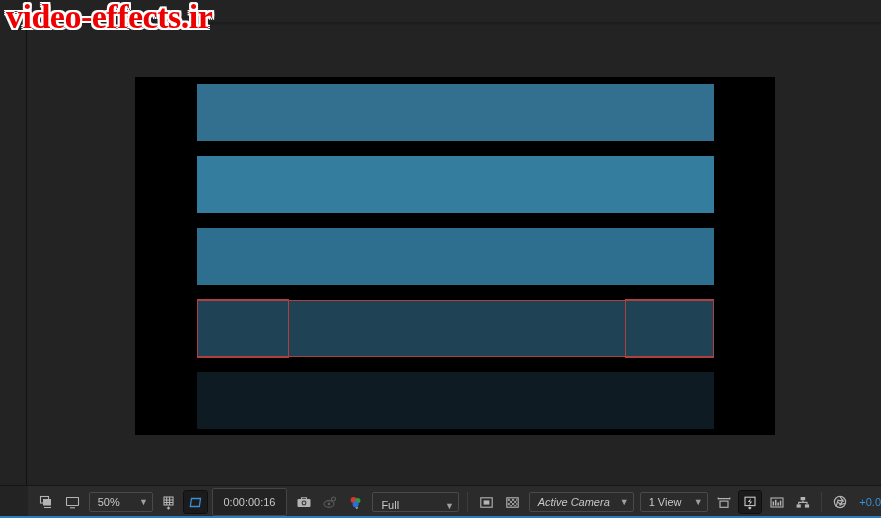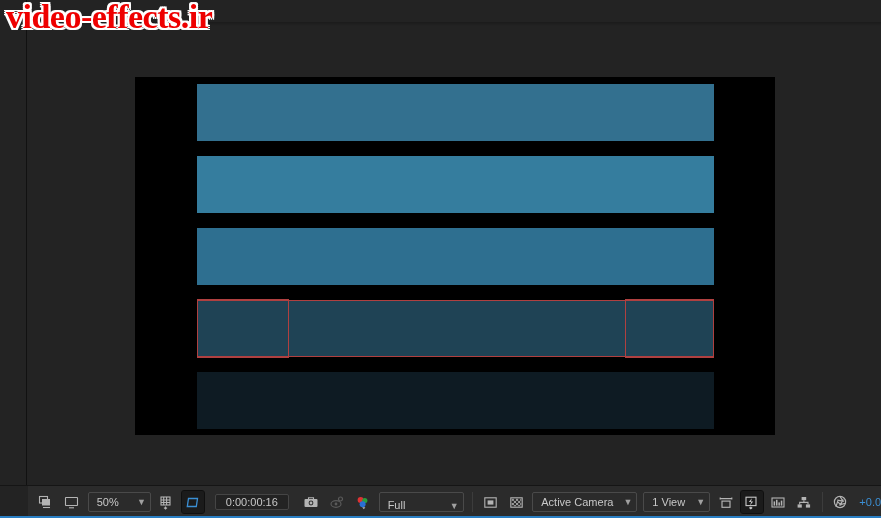--- a/index.html
+++ b/index.html
@@ -135,28 +135,28 @@
     margin:0 3px;
     white-space:nowrap;
   }
   .tb-field .val { flex:1 1 auto; }
   .tb-field .chev {
     margin-left:10px; color:#a0a0a0;
     font-size:9px; line-height:9px;
   }
   .tb-readout {
     display:flex; align-items:center;
-    height:16px;
+    height:28px;
     background:#232323;
     border:1px solid #454545;
     border-radius:2px;
     color:#c8c8c8;
     font-size:11px;
     padding:0 8px;
-    margin:0 9px;
+    margin:0 3px;
     white-space:nowrap;
   }
   .tb-exposure {
     color:#3b8fd4;
     font-size:11px;
     margin-left:6px;
     white-space:nowrap;
   }
 
   
@@ -289,21 +289,21 @@
             <rect x="9.1" y="5.9" width="2.1" height="2.1"></rect>
             <rect x="2.8" y="8" width="2.1" height="2.1"></rect>
             <rect x="7" y="8" width="2.1" height="2.1"></rect>
             <rect x="11.2" y="8" width="1.1" height="2.1"></rect>
             <rect x="4.9" y="10.1" width="2.1" height="1.2"></rect>
             <rect x="9.1" y="10.1" width="2.1" height="1.2"></rect>
           </g>
         </svg>
       </div>
 
-      <div class="tb-field" style="width:108px;">
+      <div class="tb-field" style="width:108px;font-style:italic;">
         <span class="val">Active Camera</span>
         <span class="chev">▼</span>
       </div>
 
       <div class="tb-field" style="width:72px;">
         <span class="val">1 View</span>
         <span class="chev">▼</span>
       </div>
 
       <div class="tb-btn">

